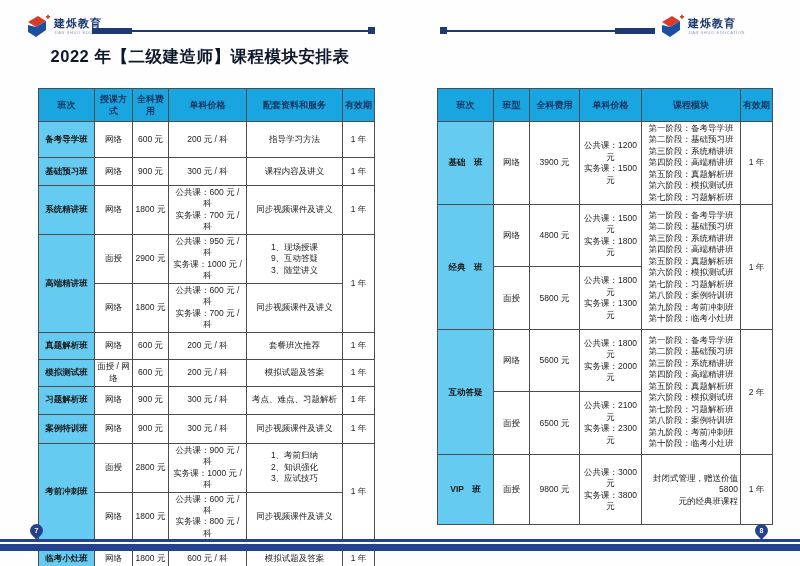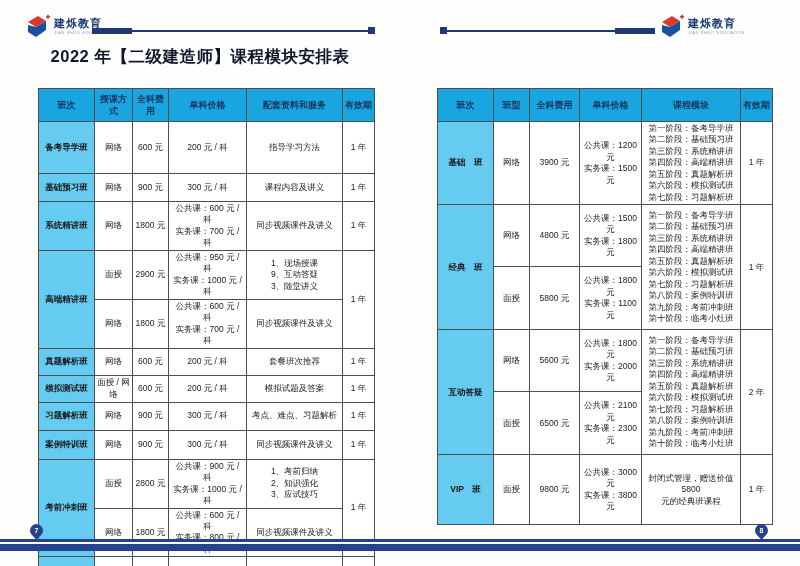--- a/index.html
+++ b/index.html
@@ -26,21 +26,21 @@
     font-size:16.5px;font-weight:bold;color:#0f172a;letter-spacing:0.5px;}
 
   
   table.course{position:absolute;top:88px;border-collapse:collapse;table-layout:fixed;
     background:#fff;}
   table.course th,table.course td{border:1px solid #4d4d4d;text-align:center;vertical-align:middle;
     padding:1px 2px;font-size:8.5px;line-height:1.35;}
   table.course th{background:#18a5e0;color:#17335f;font-weight:bold;font-size:9px;}
   td.name{background:#66cbf1;font-weight:bold;color:#1a1a1a;}
   td .lines{display:inline-block;text-align:center;}
-  td.center-lines .lines{text-align:center;}
+  td.center-lines .lines{text-align:right;}
 
   
   .band{position:absolute;left:0;top:539px;width:800px;height:12px;
     background:linear-gradient(to bottom,#24428e 0,#24428e 3px,#ffffff 3px,#ffffff 5px,#24428e 5px,#24428e 12px);}
   .pin{position:absolute;width:13px;height:13px;background:#24428e;border-radius:50% 50% 50% 0;
     transform:rotate(-45deg);top:524px;}
   .pin span{display:flex;width:100%;height:100%;align-items:center;justify-content:center;
     transform:rotate(45deg);color:#fff;font-size:7px;font-weight:bold;}
 </style>
 </head>
@@ -84,21 +84,21 @@
       </colgroup>
       <tbody>
           <tr style="height:33px">
         <th>班次</th>
         <th>授课方式</th>
         <th>全科费用</th>
         <th>单科价格</th>
         <th>配套资料和服务</th>
         <th>有效期</th>
       </tr>
-      <tr style="height:52px">
+      <tr style="height:36px">
         <td class="name">备考导学班</td>
         <td>网络</td>
         <td>600 元</td>
         <td><span class="lines"><div>200 元 / 科</div></span></td>
         <td><span class="lines"><div>指导学习方法</div></span></td>
         <td>1 年</td>
       </tr>
       <tr style="height:28px">
         <td class="name">基础预习班</td>
         <td>网络</td>
@@ -241,21 +241,21 @@
         <td class="name" rowspan="2">经典　班</td>
         <td>网络</td>
         <td>4800 元</td>
         <td><span class="lines"><div>公共课：1500 元</div><div>实务课：1800 元</div></span></td>
         <td rowspan="2"><span class="lines"><div>第一阶段：备考导学班</div><div>第二阶段：基础预习班</div><div>第三阶段：系统精讲班</div><div>第四阶段：高端精讲班</div><div>第五阶段：真题解析班</div><div>第六阶段：模拟测试班</div><div>第七阶段：习题解析班</div><div>第八阶段：案例特训班</div><div>第九阶段：考前冲刺班</div><div>第十阶段：临考小灶班</div></span></td>
         <td rowspan="2">1 年</td>
       </tr>
       <tr style="height:63px">
         <td>面授</td>
         <td>5800 元</td>
-        <td><span class="lines"><div>公共课：1800 元</div><div>实务课：1100 元</div></span></td>
+        <td><span class="lines"><div>公共课：1800 元</div><div>实务课：1300 元</div></span></td>
       </tr>
       <tr style="height:62px">
         <td class="name" rowspan="2">互动答疑</td>
         <td>网络</td>
         <td>5600 元</td>
         <td><span class="lines"><div>公共课：1800 元</div><div>实务课：2000 元</div></span></td>
         <td rowspan="2"><span class="lines"><div>第一阶段：备考导学班</div><div>第二阶段：基础预习班</div><div>第三阶段：系统精讲班</div><div>第四阶段：高端精讲班</div><div>第五阶段：真题解析班</div><div>第六阶段：模拟测试班</div><div>第七阶段：习题解析班</div><div>第八阶段：案例特训班</div><div>第九阶段：考前冲刺班</div><div>第十阶段：临考小灶班</div></span></td>
         <td rowspan="2">2 年</td>
       </tr>
       <tr style="height:63px">

